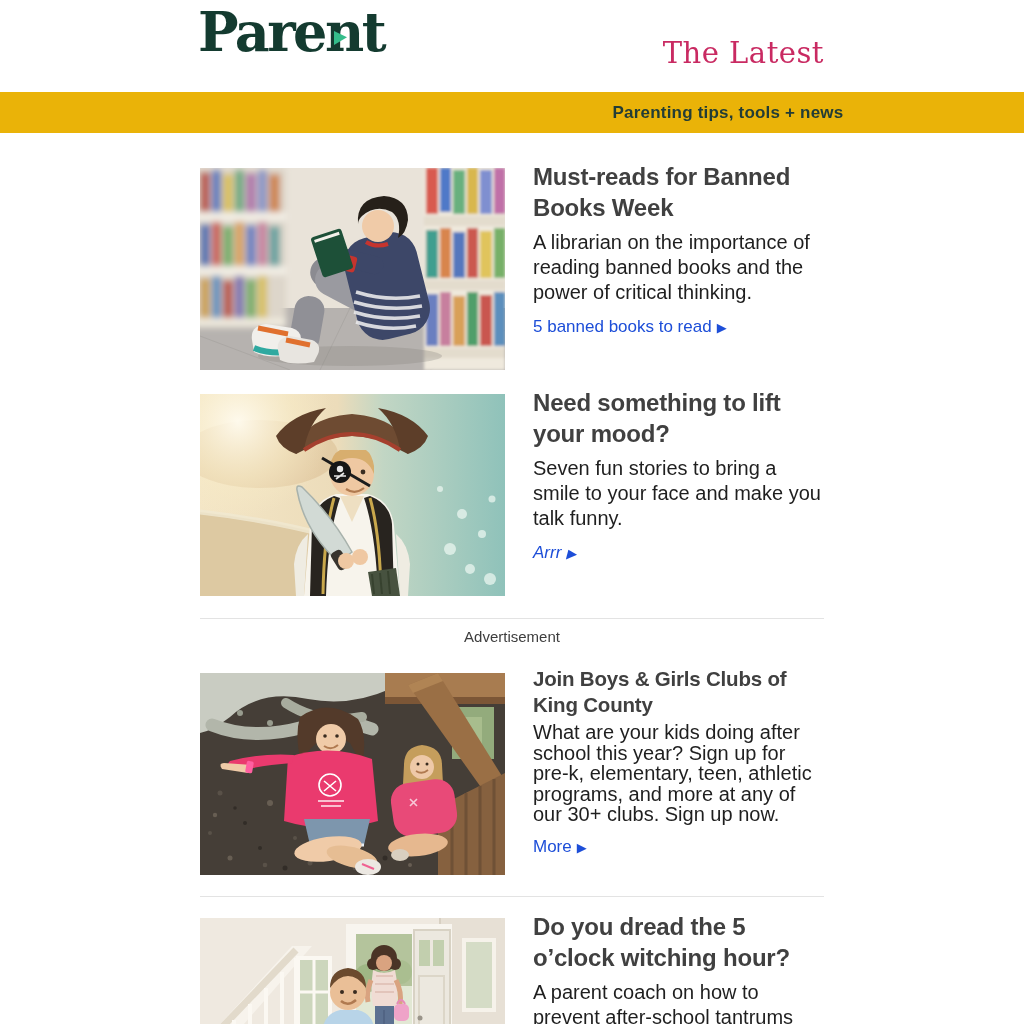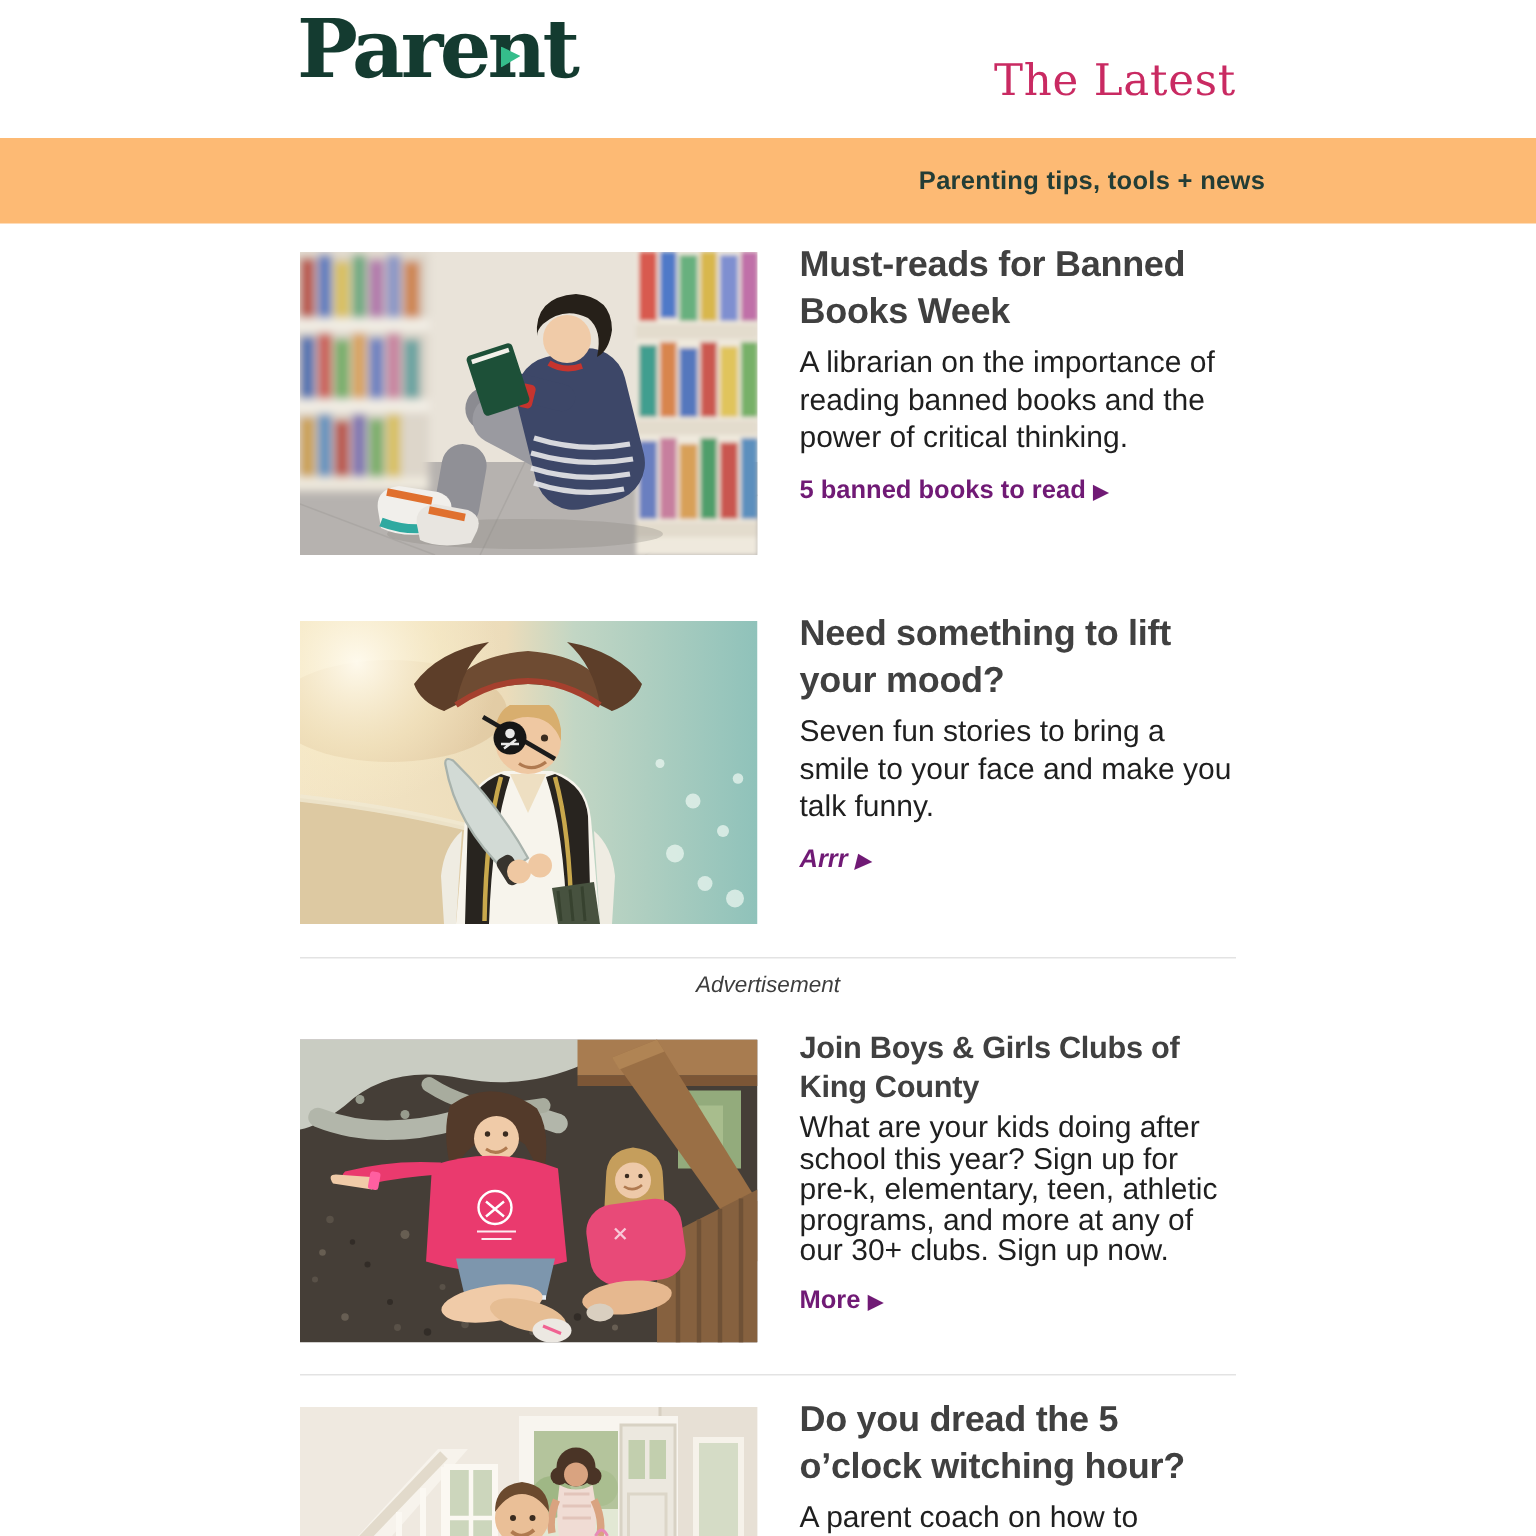--- a/index.html
+++ b/index.html
@@ -2,51 +2,51 @@
 <html><head>
 <meta charset="utf-8">
 <style>
   html,body{margin:0;padding:0;}
   body{width:1024px;height:1024px;overflow:hidden;background:#ffffff;
        font-family:"Liberation Sans",sans-serif;}
   .page{position:relative;width:1024px;height:1024px;background:#fff;}
 
   
   .masthead{position:relative;height:133px;}
-  .band{position:absolute;left:0;top:92px;width:1024px;height:57px;background:#fdba74;}
+  .band{position:absolute;left:0;top:92px;width:1024px;height:41px;background:#eab308;}
   .tagline{position:absolute;left:728px;top:50%;transform:translate(-50%,-50%);
            font-size:17px;font-weight:bold;color:#233D36;white-space:nowrap;letter-spacing:.2px;}
   .logo{position:absolute;left:198px;top:8px;z-index:2;text-decoration:none;
         color:#143B30;font-family:"DejaVu Serif",serif;font-weight:bold;
         font-size:54px;line-height:48px;letter-spacing:-2.5px;}
   .logo-l1,.logo-l2{display:block;}
   .logo-flag{position:absolute;left:136px;top:23px;width:13px;height:14px;background:#35BD8B;
              clip-path:polygon(0 0,100% 45%,0 100%);}
   .edition{position:absolute;right:200px;top:36px;font-family:"DejaVu Serif",serif;
            font-weight:normal;font-size:29px;color:#C92A62;letter-spacing:.5px;}
 
   
   .content{position:absolute;left:200px;top:133px;width:624px;}
   .story{display:flex;gap:28px;}
   .story.first{margin-top:35px;}
-  .story.second{margin-top:44px;}
+  .story.second{margin-top:24px;}
   .story.third{margin-top:28px;}
   .story.fourth{margin-top:21px;}
   .rule{border:none;border-top:1px solid #E3E3E3;margin:22px 0 0;}
   .rule.r2{margin-top:21px;}
-  .ad-label{margin-top:9px;text-align:center;font-style:italic;font-size:15px;color:#3D3D3D;}
+  .ad-label{margin-top:9px;text-align:center;font-size:15px;color:#3D3D3D;}
 
   .thumb{flex:0 0 305px;height:202px;display:block;}
   .photo{width:305px;height:202px;display:block;}
 
   .story-text{flex:1;margin-top:-7px;min-width:0;}
   .story-title{margin:0;font-size:24px;line-height:31px;font-weight:bold;color:#404040;letter-spacing:-.2px;}
   .story-summary{margin:7px 0 0;font-size:20px;line-height:25px;color:#1F1F1F;}
-  .story-link{display:inline-block;margin-top:12px;font-size:17px;font-weight:bold;
-              color:#701a75;text-decoration:none;white-space:nowrap;}
+  .story-link{display:inline-block;margin-top:12px;font-size:17px;font-weight:normal;
+              color:#1d4ed8;text-decoration:none;white-space:nowrap;}
   .story-link .arrow{font-size:13px;margin-left:5px;}
   .story-link.italic{font-style:italic;}
   .story.ad .story-title{font-size:20.5px;line-height:26px;}
   .story.ad .story-summary{margin-top:4px;line-height:20.5px;}
   .story.ad .story-link{}
 </style>
 </head>
 <body>
 
 <div class="page">

